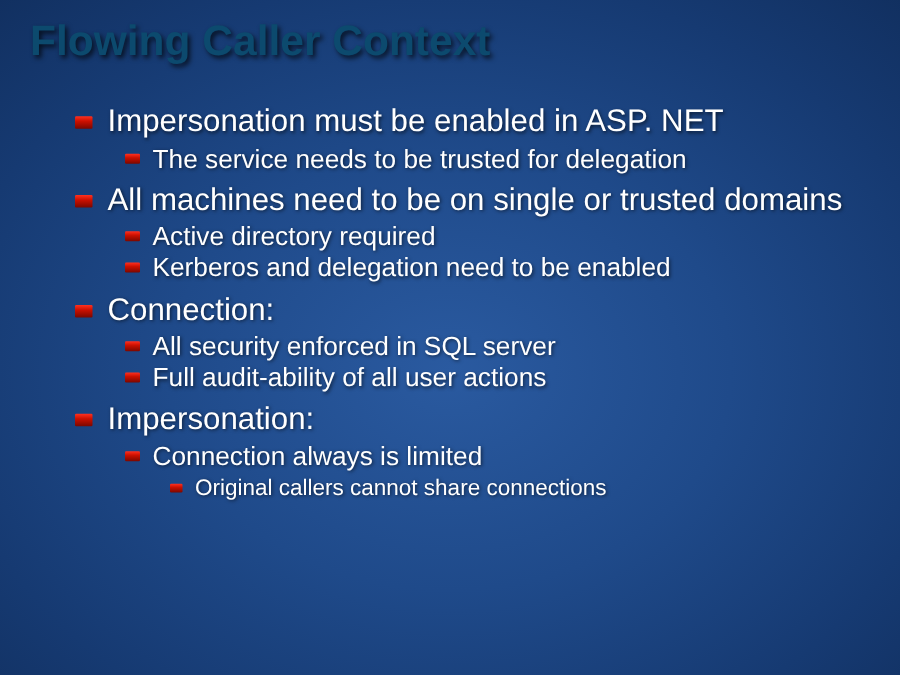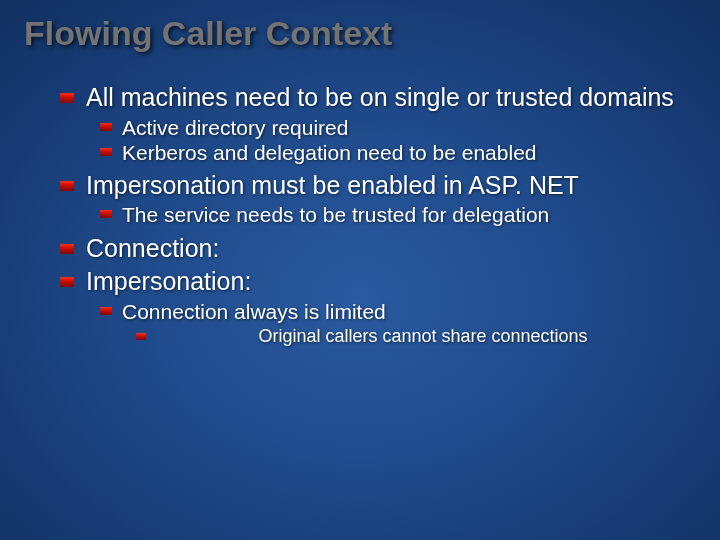--- a/index.html
+++ b/index.html
@@ -16,21 +16,21 @@
                 #1f4a8a 25%,
                 #163a72 45%,
                 #0f2b58 65%,
                 #091d40 85%,
                 #05122c 100%);
     color: #ffffff;
   }
   .title {
     font-size: 34px;
     font-weight: bold;
-    color: #737373;
+    color: #0c4a6e;
     text-shadow: 2px 2px 4px rgba(0,0,0,0.7);
     padding: 14px 0 0 24px;
   }
   .content {
     padding: 30px 30px 0 60px;
   }
   ul {
     list-style: none;
     margin: 0;
     padding: 0;
@@ -69,21 +69,20 @@
     position: absolute;
     left: 0;
     top: 8px;
     width: 12px;
     height: 8px;
     background: linear-gradient(to bottom, #ff3020 0%, #cc1000 40%, #7a0800 100%);
     border-radius: 1px;
   }
   .lvl3 {
     margin: 2px 0 4px 0;
-    text-align: center;
   }
   .lvl3 > li {
     position: relative;
     font-size: 18px;
     line-height: 1.2;
     padding-left: 20px;
     margin-bottom: 0;
     text-shadow: 1px 1px 3px rgba(0,0,0,0.6);
   }
   .lvl3 > li::before {
@@ -102,40 +101,46 @@
 </style>
 </head>
 <body>
 
 <div class="title">Flowing Caller Context</div>
 
 <div class="content">
   <ul class="lvl1">
 
     <li>
+      <span>Impersonation must be enabled in ASP. NET</span>
+      <div class="sub-wrap">
+        <ul class="lvl2">
+          <li><span>The service needs to be trusted for delegation</span></li>
+        </ul>
+      </div>
+    </li>
+
+    <li>
       <span>All machines need to be on single or trusted domains</span>
       <div class="sub-wrap">
         <ul class="lvl2">
           <li><span>Active directory required</span></li>
           <li><span>Kerberos and delegation need to be enabled</span></li>
         </ul>
       </div>
     </li>
 
     <li>
-      <span>Impersonation must be enabled in ASP. NET</span>
+      <span>Connection:</span>
       <div class="sub-wrap">
         <ul class="lvl2">
-          <li><span>The service needs to be trusted for delegation</span></li>
+          <li><span>All security enforced in SQL server</span></li>
+          <li><span>Full audit-ability of all user actions</span></li>
         </ul>
       </div>
-    </li>
-
-    <li>
-      <span>Connection:</span>
     </li>
 
     <li>
       <span>Impersonation:</span>
       <div class="sub-wrap">
         <ul class="lvl2">
           <li>
             <span>Connection always is limited</span>
             <div class="sub-wrap">
               <ul class="lvl3">

